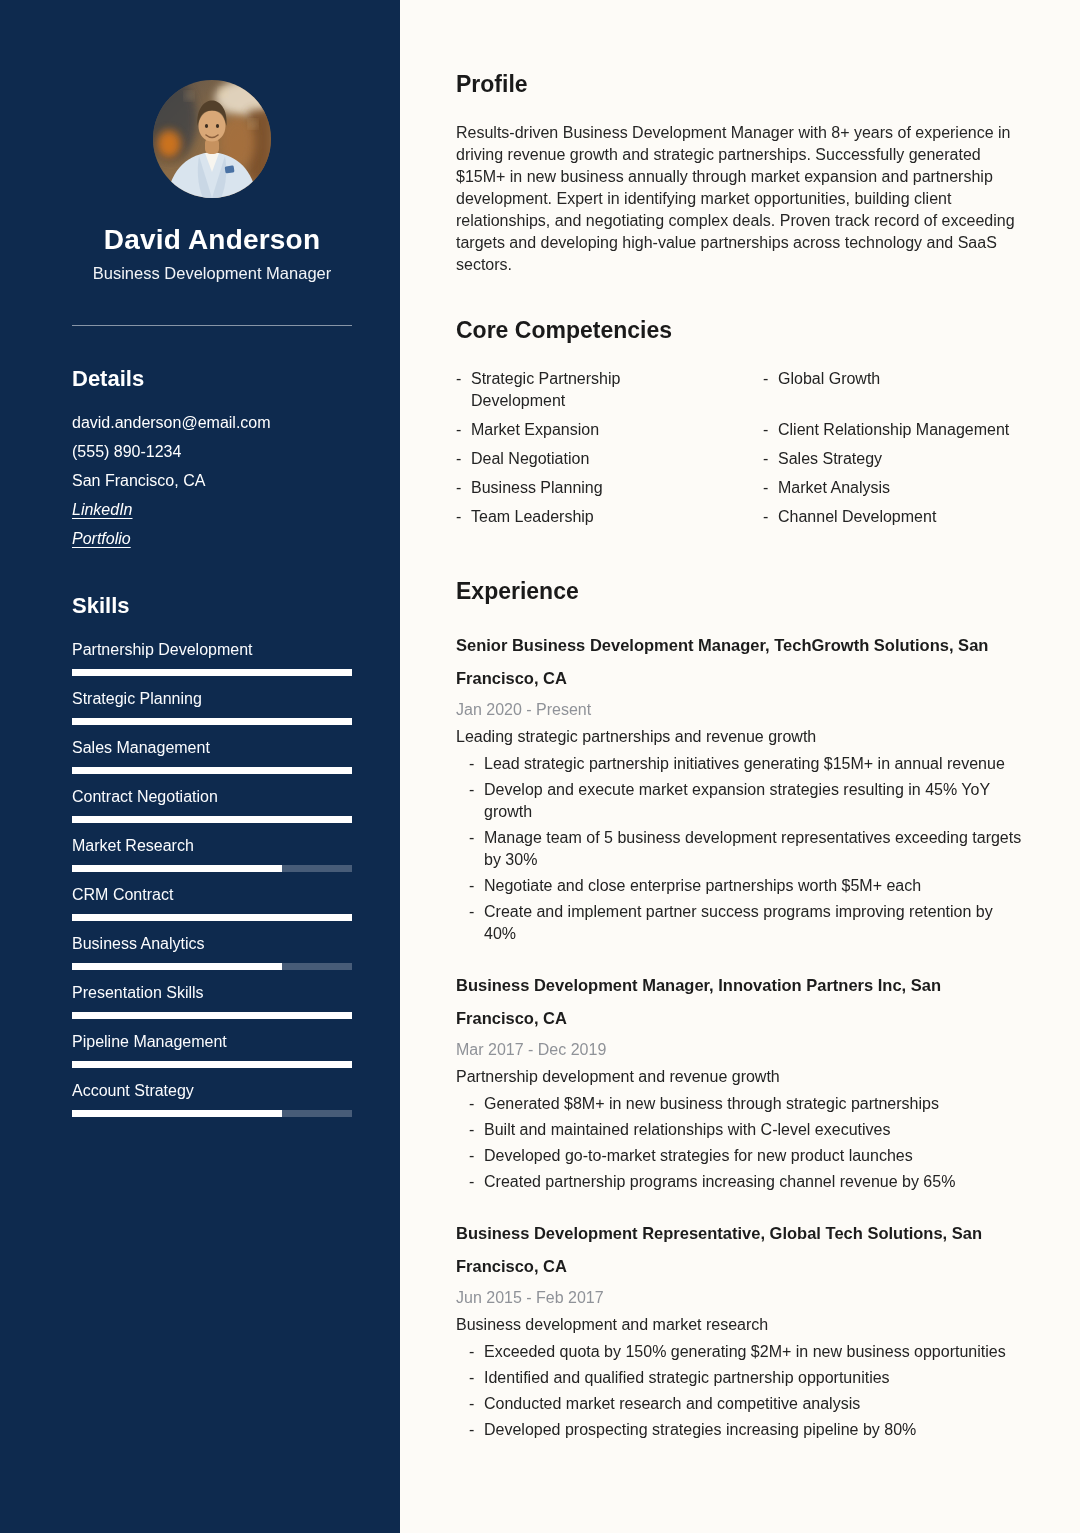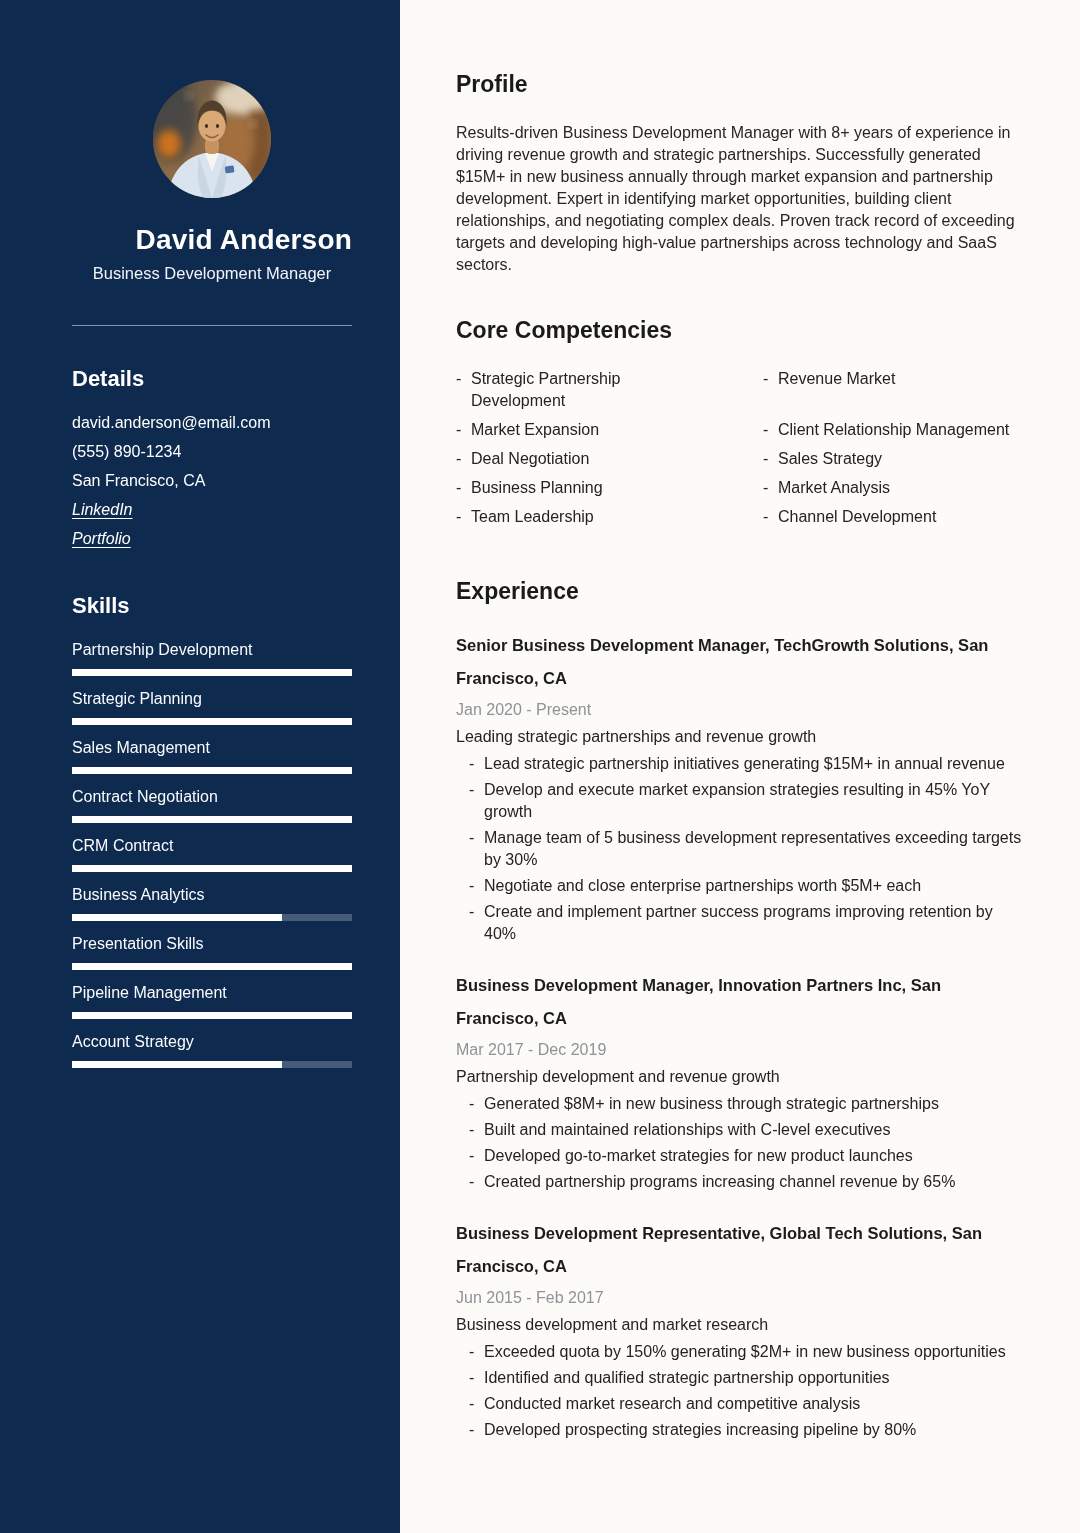--- a/index.html
+++ b/index.html
@@ -28,21 +28,21 @@
     background:var(--sidebar-bg);color:#fff;
     padding:80px 48px 0 72px;
   }
   .photo-wrap{
     width:118px;height:118px;border-radius:50%;
     margin:0 auto;overflow:hidden;display:block;
   }
   .photo-wrap svg{display:block;width:118px;height:118px;}
   .person-name{
     font-size:28px;font-weight:bold;letter-spacing:.2px;
-    text-align:right;margin:26px 0 8px;color:#fff;
+    text-align:center;margin:26px 0 8px;color:#fff;
   }
   .person-title{font-size:16.5px;text-align:center;color:#f2f4f7;}
   .divider{
     border:none;border-top:1px solid rgba(255,255,255,.5);
     margin:42px 0 0 0;
   }
   .side-heading{
     font-size:22px;font-weight:bold;color:#fff;
     margin:40px 0 0 0;
   }
@@ -168,20 +168,26 @@
             <div class="skill-bar-fill" style="width: 100%;"></div>
           </div>
         </div>
         <div class="skill-item">
           <div class="skill-label">Contract Negotiation</div>
           <div class="skill-bar-track">
             <div class="skill-bar-fill" style="width: 100%;"></div>
           </div>
         </div>
         <div class="skill-item">
+          <div class="skill-label">Market Research</div>
+          <div class="skill-bar-track">
+            <div class="skill-bar-fill" style="width: 75%;"></div>
+          </div>
+        </div>
+        <div class="skill-item">
           <div class="skill-label">CRM Contract</div>
           <div class="skill-bar-track">
             <div class="skill-bar-fill" style="width: 100%;"></div>
           </div>
         </div>
         <div class="skill-item">
           <div class="skill-label">Business Analytics</div>
           <div class="skill-bar-track">
             <div class="skill-bar-fill" style="width: 75%;"></div>
           </div>
@@ -217,21 +223,21 @@
 
     <section class="section-competencies">
       <h2 class="section-heading">Core Competencies</h2>
       <div class="comp-grid" id="comp-grid">
           <div class="comp-item">
             <span class="dash">-</span>
             <span class="li-text">Strategic Partnership Development</span>
           </div>
           <div class="comp-item">
             <span class="dash">-</span>
-            <span class="li-text">Revenue Market</span>
+            <span class="li-text">Global Growth</span>
           </div>
           <div class="comp-item">
             <span class="dash">-</span>
             <span class="li-text">Market Expansion</span>
           </div>
           <div class="comp-item">
             <span class="dash">-</span>
             <span class="li-text">Client Relationship Management</span>
           </div>
           <div class="comp-item">

